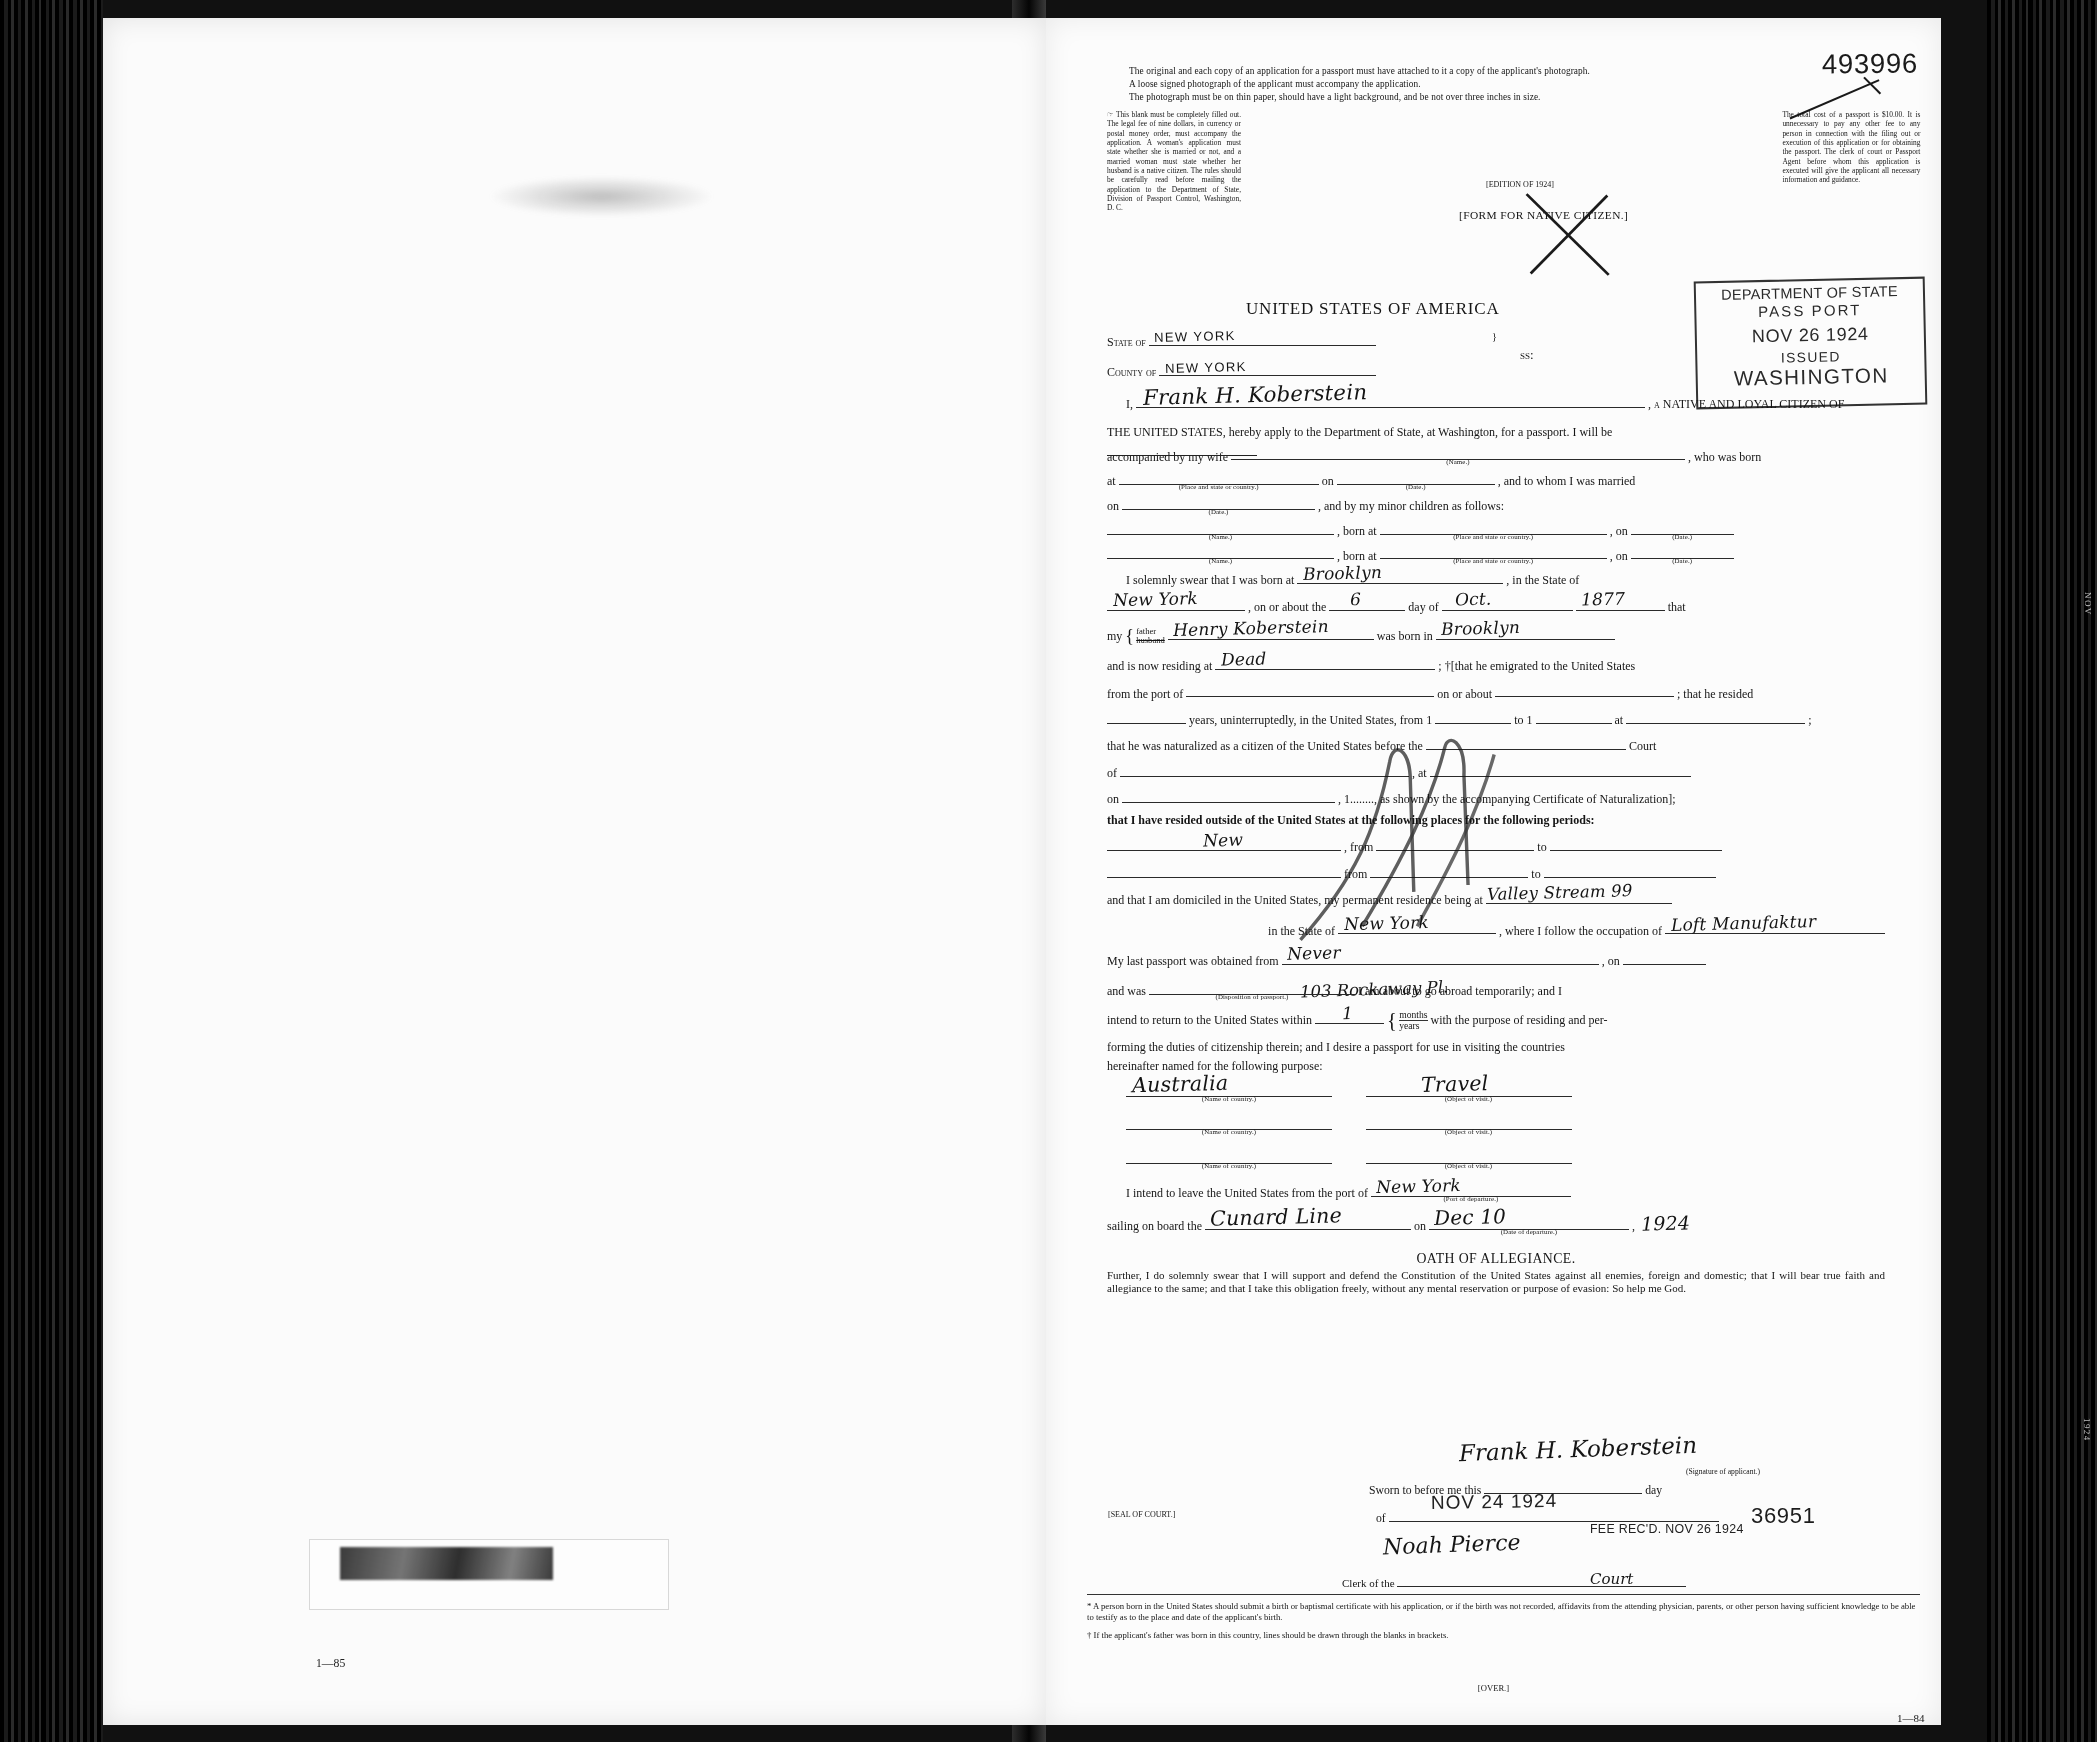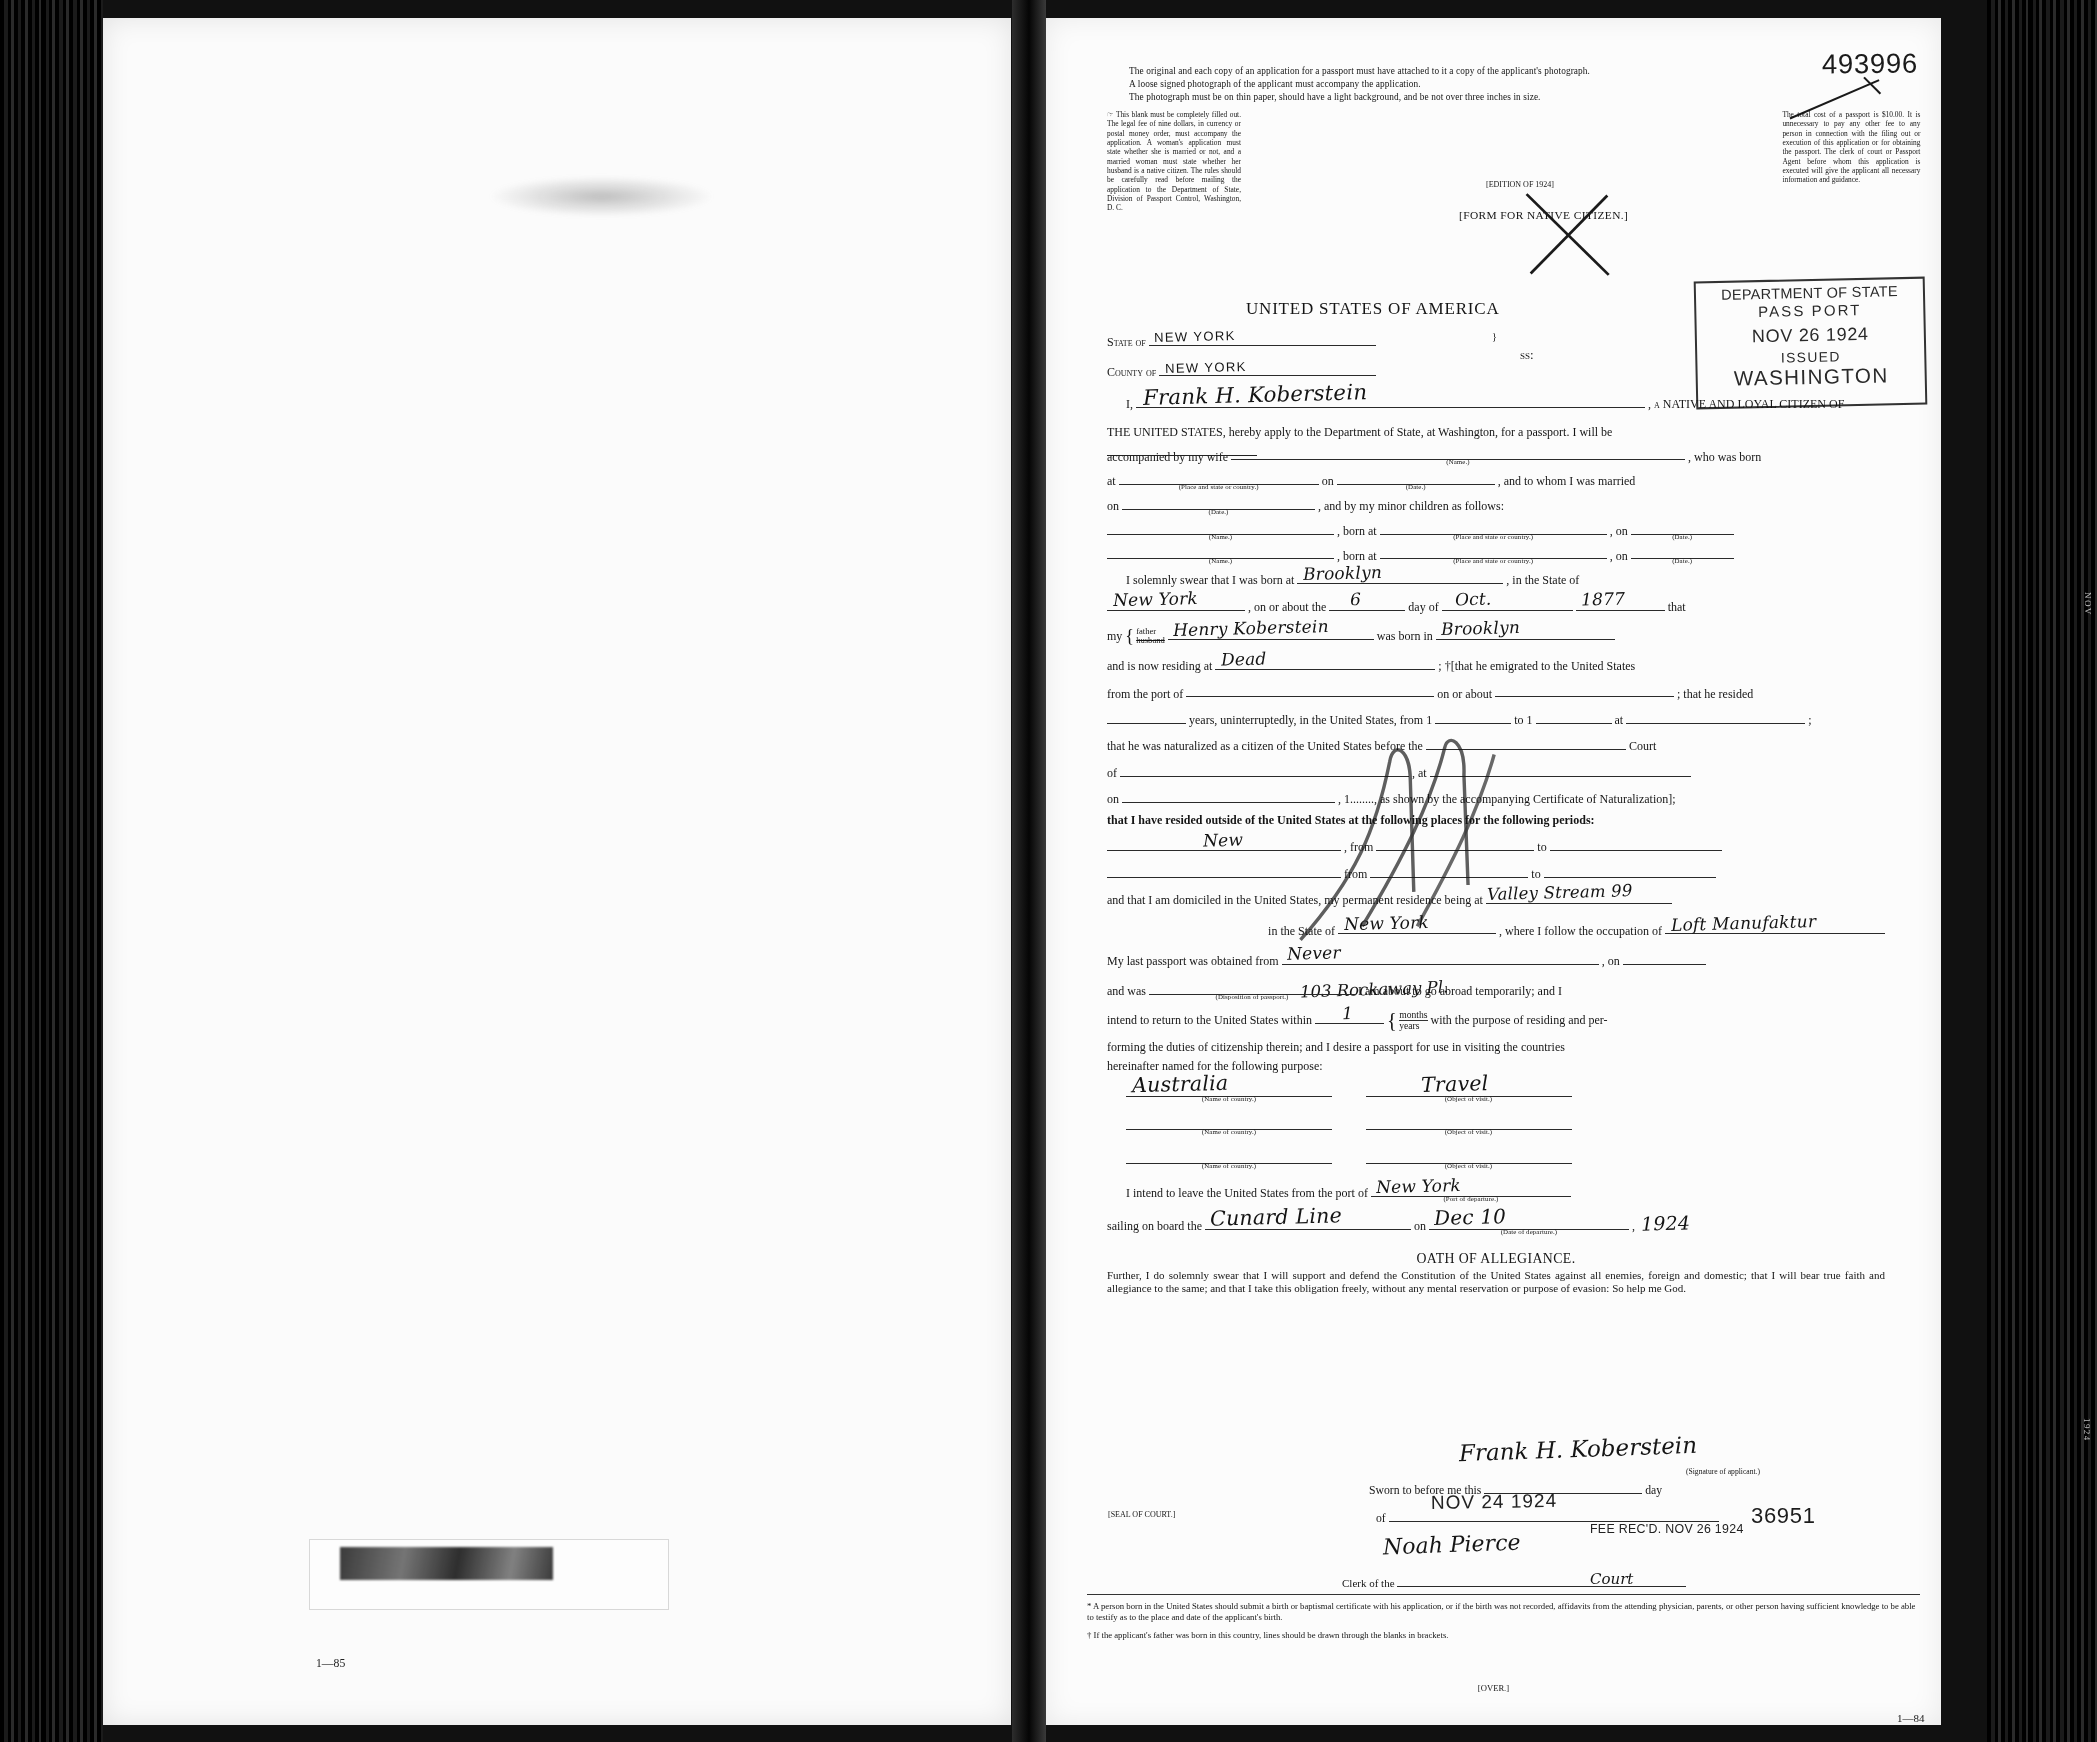--- a/index.html
+++ b/index.html
@@ -46,20 +46,21 @@
 
   
   #left-page {
     position: absolute;
     left: 103px;
     top: 18px;
     width: 908px;
     height: 1707px;
     background: #fbfbfb;
     box-shadow: inset 0 0 27.5px rgba(0,0,0,0.10);
+    padding-left: 35px;
   }
   #left-page .smudge-a {
     position: absolute;
     left: 385px; top: 158px; width: 227px; height: 41px;
     background: radial-gradient(ellipse at center, rgba(120,120,120,0.45), rgba(255,255,255,0) 70%);
     filter: blur(2.1px);
   }
   #left-page .tape {
     position:absolute;
     left: 206px; top: 1521px; width: 358px; height: 69px;

